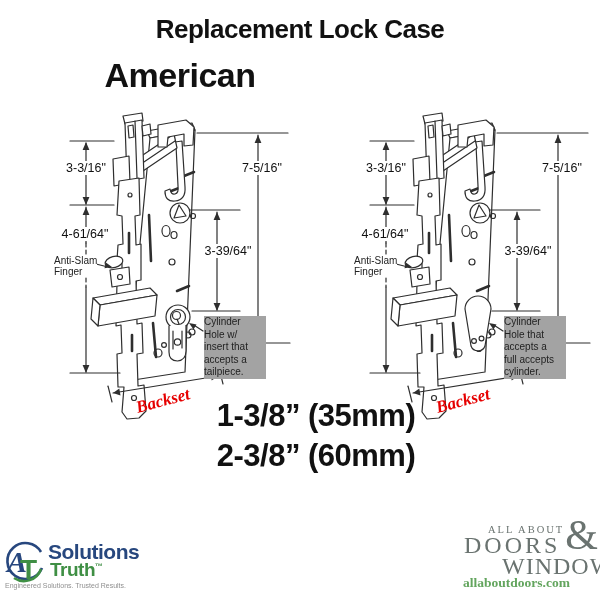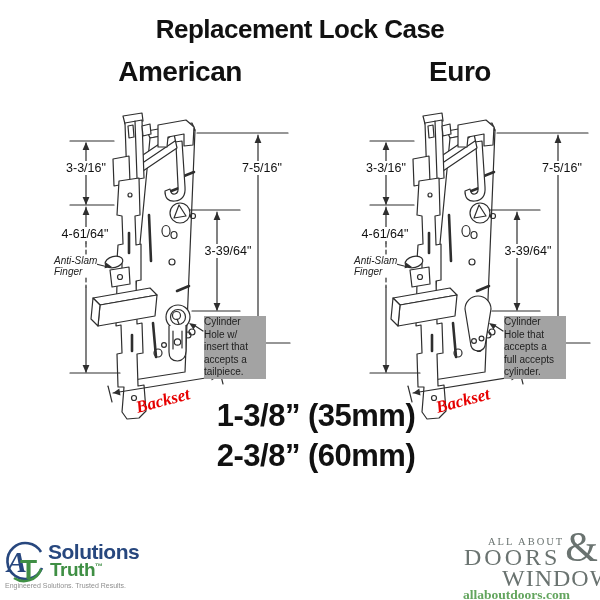--- a/index.html
+++ b/index.html
@@ -1,39 +1,39 @@
 <!DOCTYPE html>
 <html><head>
 <meta charset="utf-8">
 <style>
   html,body{margin:0;padding:0;background:#fff;width:600px;height:600px;overflow:hidden;
     font-family:"Liberation Sans",sans-serif;}
   #stage{position:relative;width:600px;height:540px;background:#fff;}
 
   .page-title{position:absolute;top:14px;left:0;width:600px;text-align:center;
     font-size:26px;font-weight:700;color:#111;letter-spacing:-.5px;}
-  .col-head{position:absolute;top:56px;font-size:28px;font-weight:700;color:#111;
+  .col-head{position:absolute;top:56px;font-size:34px;font-weight:700;color:#111;
     text-align:center;letter-spacing:-.5px;}
   #head-american{left:60px;width:240px;}
   #head-euro{left:360px;width:200px;}
 
   #artwork{position:absolute;left:0;top:95px;}
   #artwork line,#artwork path,#artwork circle,#artwork ellipse{
     stroke:#2e2e2e;stroke-width:1.2;fill:none;stroke-linecap:round;stroke-linejoin:round;}
   #artwork .wf{fill:#fff;}
   #artwork .thick{stroke-width:2.6;}
   #artwork .ah{fill:#2e2e2e;stroke:none;}
 
   .cell{position:absolute;top:95px;width:300px;height:335px;}
   #cell-american{left:0;}
   #cell-euro{left:300px;}
 
   .dimlabel{position:absolute;transform:translateX(-50%);background:#fff;
     font-size:12.5px;color:#111;white-space:nowrap;padding:0 2px;line-height:14px;}
-  .smallnote{position:absolute;font-size:10px;color:#222;line-height:11px;background:#fff;font-style:italic;}
+  .smallnote{position:absolute;font-size:10px;color:#222;line-height:11px;background:#fff;}
   .cylnote{position:absolute;left:204px;top:221px;width:62px;font-size:10px;
     color:#222;line-height:12.5px;background:#a3a3a3;}
   .backset-red{position:absolute;left:163px;top:306px;transform:translate(-50%,-50%) rotate(-15deg);
     font-family:"Liberation Serif",serif;font-style:italic;font-weight:700;
     font-size:17px;color:#e60000;white-space:nowrap;}
 
   .backsets-block{position:absolute;left:116px;top:396px;width:400px;text-align:center;
     font-weight:700;color:#111;}
   .backsets-block .bh{font-size:30px;line-height:40px;letter-spacing:-.5px;}
   .backsets-block .bl{font-size:31px;line-height:40px;letter-spacing:-.5px;}
@@ -42,36 +42,35 @@
   .amesbury{position:absolute;left:4px;top:536px;width:160px;height:60px;}
   .am-mark{position:absolute;left:0;top:2px;}
   .am-name{position:absolute;left:44px;top:4px;font-size:21px;font-weight:600;
     color:#27477e;letter-spacing:-.5px;}
   .am-truth{position:absolute;left:46px;top:23px;font-size:19px;font-weight:700;
     color:#3f8f44;letter-spacing:-.5px;}
   .am-truth sup{font-size:8px;}
   .am-tag{position:absolute;left:1px;top:46px;font-size:7px;color:#8f8f8f;white-space:nowrap;}
 
   
-  .aadw{position:absolute;left:462px;top:532px;width:136px;height:68px;
+  .aadw{position:absolute;left:462px;top:520px;width:136px;height:68px;
     font-family:"Liberation Serif",serif;color:#6a7370;}
   .aw-top{position:absolute;left:26px;top:4px;font-size:10.5px;letter-spacing:2px;white-space:nowrap;}
   .aw-amp{position:absolute;right:0px;top:-6px;font-size:42px;line-height:42px;}
   .aw-doors{position:absolute;left:2px;top:13px;font-size:24px;letter-spacing:3px;line-height:24px;white-space:nowrap;}
   .aw-win{position:absolute;left:0px;top:34px;font-size:24px;letter-spacing:1px;line-height:24px;white-space:nowrap;margin-left:40px;}
   .aw-url{position:absolute;left:1px;top:55px;font-size:13.5px;font-weight:700;color:#63a55e;white-space:nowrap;}
 </style>
 </head>
 <body>
 
 <div id="stage">
 
   <div class="page-title">Replacement Lock Case</div>
   <div class="col-head" id="head-american">American</div>
-  <div class="col-head" id="head-euro">Euro</div>
 
   <svg id="artwork" width="600" height="335" viewBox="0 0 600 335">
     <defs>
       <g id="lockcommon">
 
         <path class="wf" d="M150,43 L195,35 L192,28 L147,36 Z"></path>
         <path class="wf" d="M150,43 L195,35 L185,277 L127,286 Z"></path>
 
         <circle class="wf" cx="180" cy="118" r="10"></circle>
         <path d="M174,123 L186,121 L179,110 Z"></path>

